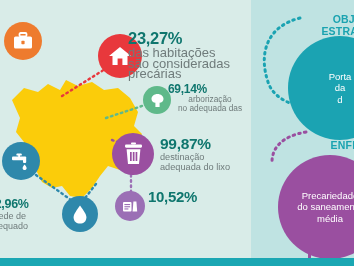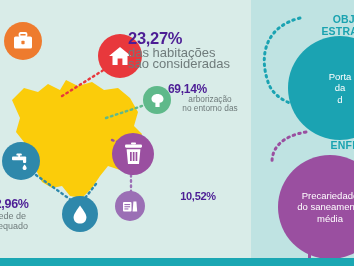--- a/index.html
+++ b/index.html
@@ -13,40 +13,40 @@
 
   
   .map{position:absolute;left:8px;top:72px;width:140px;height:132px;}
 
   
   .ico{position:absolute;border-radius:50%;display:flex;align-items:center;justify-content:center;}
   .ico svg{display:block;}
 
   
   .stat{position:absolute;color:#4b4b4b;}
-  .stat .big{font-weight:bold;color:#4c1d95;letter-spacing:-0.3px;display:block;}
+  .stat .big{font-weight:bold;color:#0f766e;letter-spacing:-0.3px;display:block;}
   .stat .sub{color:#6f7b7b;display:block;}
 
   .t-renda{left:70px;top:20px;width:88px;font-size:9.5px;line-height:11.5px;color:#7a8788;}
   .t-renda .inline-big{font-weight:bold;font-size:11px;color:#2f2f2f;}
 
   .t-hab{left:128px;top:30px;width:118px;}
   .t-hab .big{font-size:16.5px;line-height:17px;}
   .t-hab .sub{font-size:13px;line-height:10.6px;margin-top:1px;}
 
   .t-arb{left:168px;top:84px;width:84px;}
   .t-arb .big{font-size:12px;line-height:11px;}
   .t-arb .sub{font-size:8.3px;line-height:9.4px;text-align:center;}
 
   .t-dest{left:160px;top:136px;width:95px;}
   .t-dest .big{font-size:15.5px;line-height:16px;}
   .t-dest .sub{font-size:9.2px;line-height:10.4px;}
 
   .t-acu{left:148px;top:191px;width:100px;}
-  .t-acu .big{font-size:11px;line-height:11px;text-align:center;}
+  .t-acu .big{font-size:15px;line-height:11px;}
   .t-acu .sub{font-size:8.3px;line-height:9.4px;}
 
   .t-agua{left:-12px;top:198px;width:96px;}
   .t-agua .big{font-size:12.5px;line-height:13px;}
   .t-agua .sub{font-size:9px;line-height:10.2px;}
 
   
   .rp-title{position:absolute;font-weight:bold;color:#1aa3b0;font-size:10.5px;line-height:11.5px;text-align:right;letter-spacing:.2px;}
   .rp-obj{right:-4px;top:14px;width:90px;}
   .rp-risk{right:-6px;top:128px;width:90px;}
@@ -147,31 +147,39 @@
     <span class="inline-big">3,58</span>
     <span>salários</span><br>
     <span>mínimos</span>
   </div>
 
   <div class="stat t-hab">
     <span class="big">23,27%</span>
     <span class="sub">
       <span>das habitações</span><br>
       <span>são consideradas</span><br>
+      <span>precárias</span>
     </span>
   </div>
 
   <div class="stat t-arb">
     <span class="big">69,14%</span>
     <span class="sub">
       <span>arborização</span><br>
-      <span>no entorno das</span><br>
-    </span>
-  </div>
-
+      <span>no adequada das</span><br>
+    </span>
+  </div>
+
+  <div class="stat t-dest">
+    <span class="big">99,87%</span>
+    <span class="sub">
+      <span>destinação</span><br>
+      <span>adequada do lixo</span>
+    </span>
+  </div>
 
   <div class="stat t-acu">
     <span class="big">10,52%</span>
   </div>
 
   <div class="stat t-agua">
     <span class="big">92,96%</span>
     <span class="sub">
       <span>à rede de</span><br>
       <span>adequado</span>

